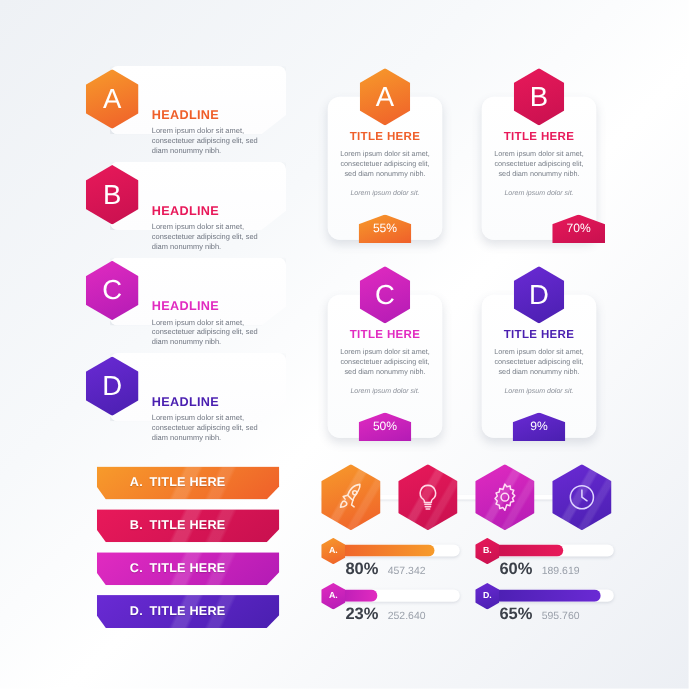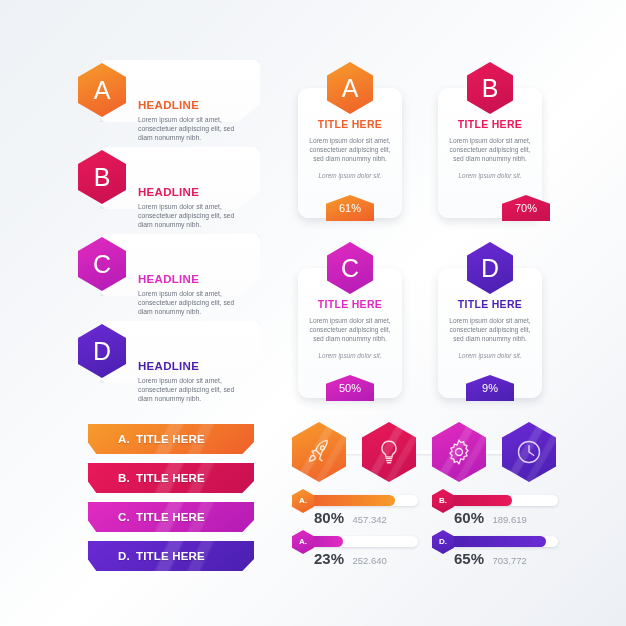--- a/index.html
+++ b/index.html
@@ -179,21 +179,21 @@
   <div class="pcard" style="left:298px;top:88px">
     <div class="pc-hex" id="pchex0" style="background: linear-gradient(160deg, rgb(247, 155, 43), rgb(239, 95, 42));">
         <span>A</span>
       </div>
     <div class="pc-inner">
       <div class="pc-title" id="pct0" style="color: rgb(239, 95, 42);">TITLE HERE</div>
       <div class="pc-body">Lorem ipsum dolor sit amet, consectetuer adipiscing elit, sed diam nonummy nibh.</div>
       <div class="pc-note">Lorem ipsum dolor sit.</div>
     </div>
     <div class="pc-pct" id="pcp0" style="background: linear-gradient(160deg, rgb(247, 155, 43), rgb(239, 95, 42));">
-        <span>61%</span>
+        <span>55%</span>
       </div>
   </div>
 
   <div class="pcard" style="left:438px;top:88px">
     <div class="pc-hex" id="pchex1" style="background: linear-gradient(160deg, rgb(232, 25, 90), rgb(200, 16, 79));">
         <span>B</span>
       </div>
     <div class="pc-inner">
       <div class="pc-title" id="pct1" style="color: rgb(232, 25, 90);">TITLE HERE</div>
       <div class="pc-body">Lorem ipsum dolor sit amet, consectetuer adipiscing elit, sed diam nonummy nibh.</div>
@@ -309,17 +309,17 @@
 
   <div class="prow" style="left:432px;top:533px">
     <div class="ptrack">
       <div class="pfill" id="pf3" style="width: 90%; background: linear-gradient(90deg, rgb(74, 31, 176), rgb(106, 42, 212));"></div>
     </div>
     <div class="pbadge" id="pb3" style="background: linear-gradient(160deg, rgb(106, 42, 212), rgb(74, 31, 176));">
         <span>D.</span>
       </div>
     <div class="pvals">
       <span class="pp">65%</span>
-      <span class="pn">703.772</span>
+      <span class="pn">595.760</span>
     </div>
   </div>
 
 </div>
 
 </body></html>

